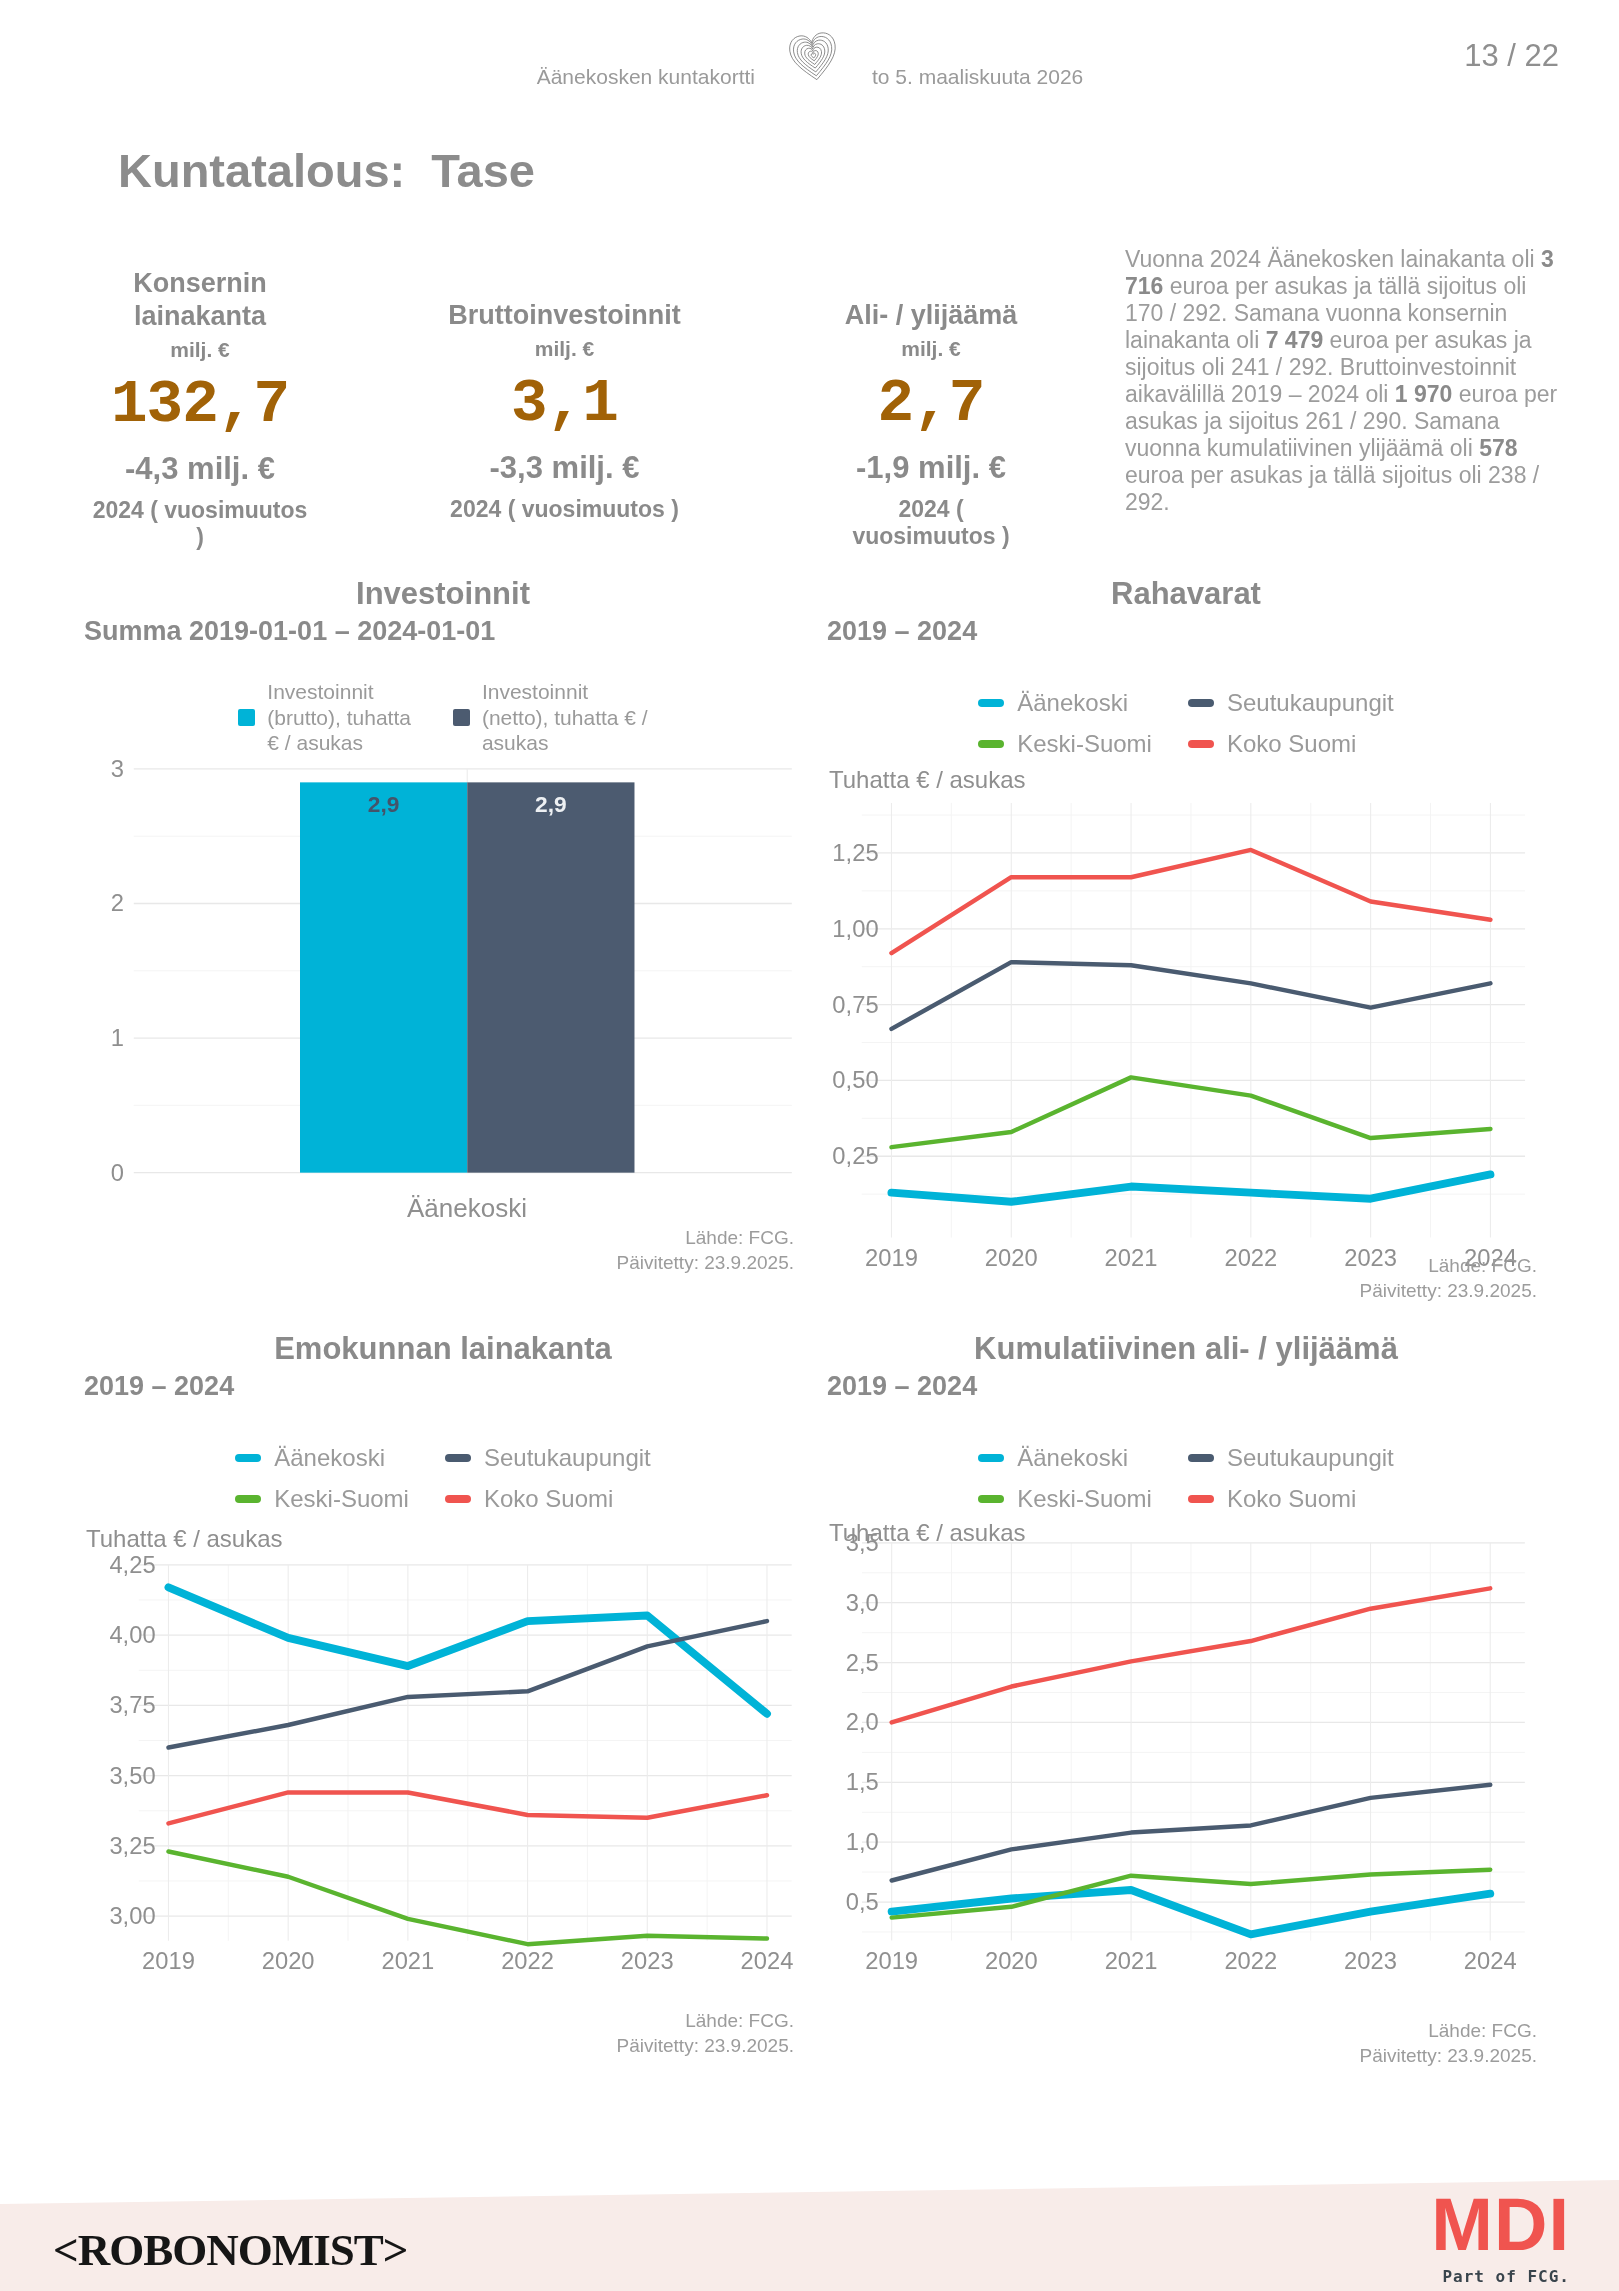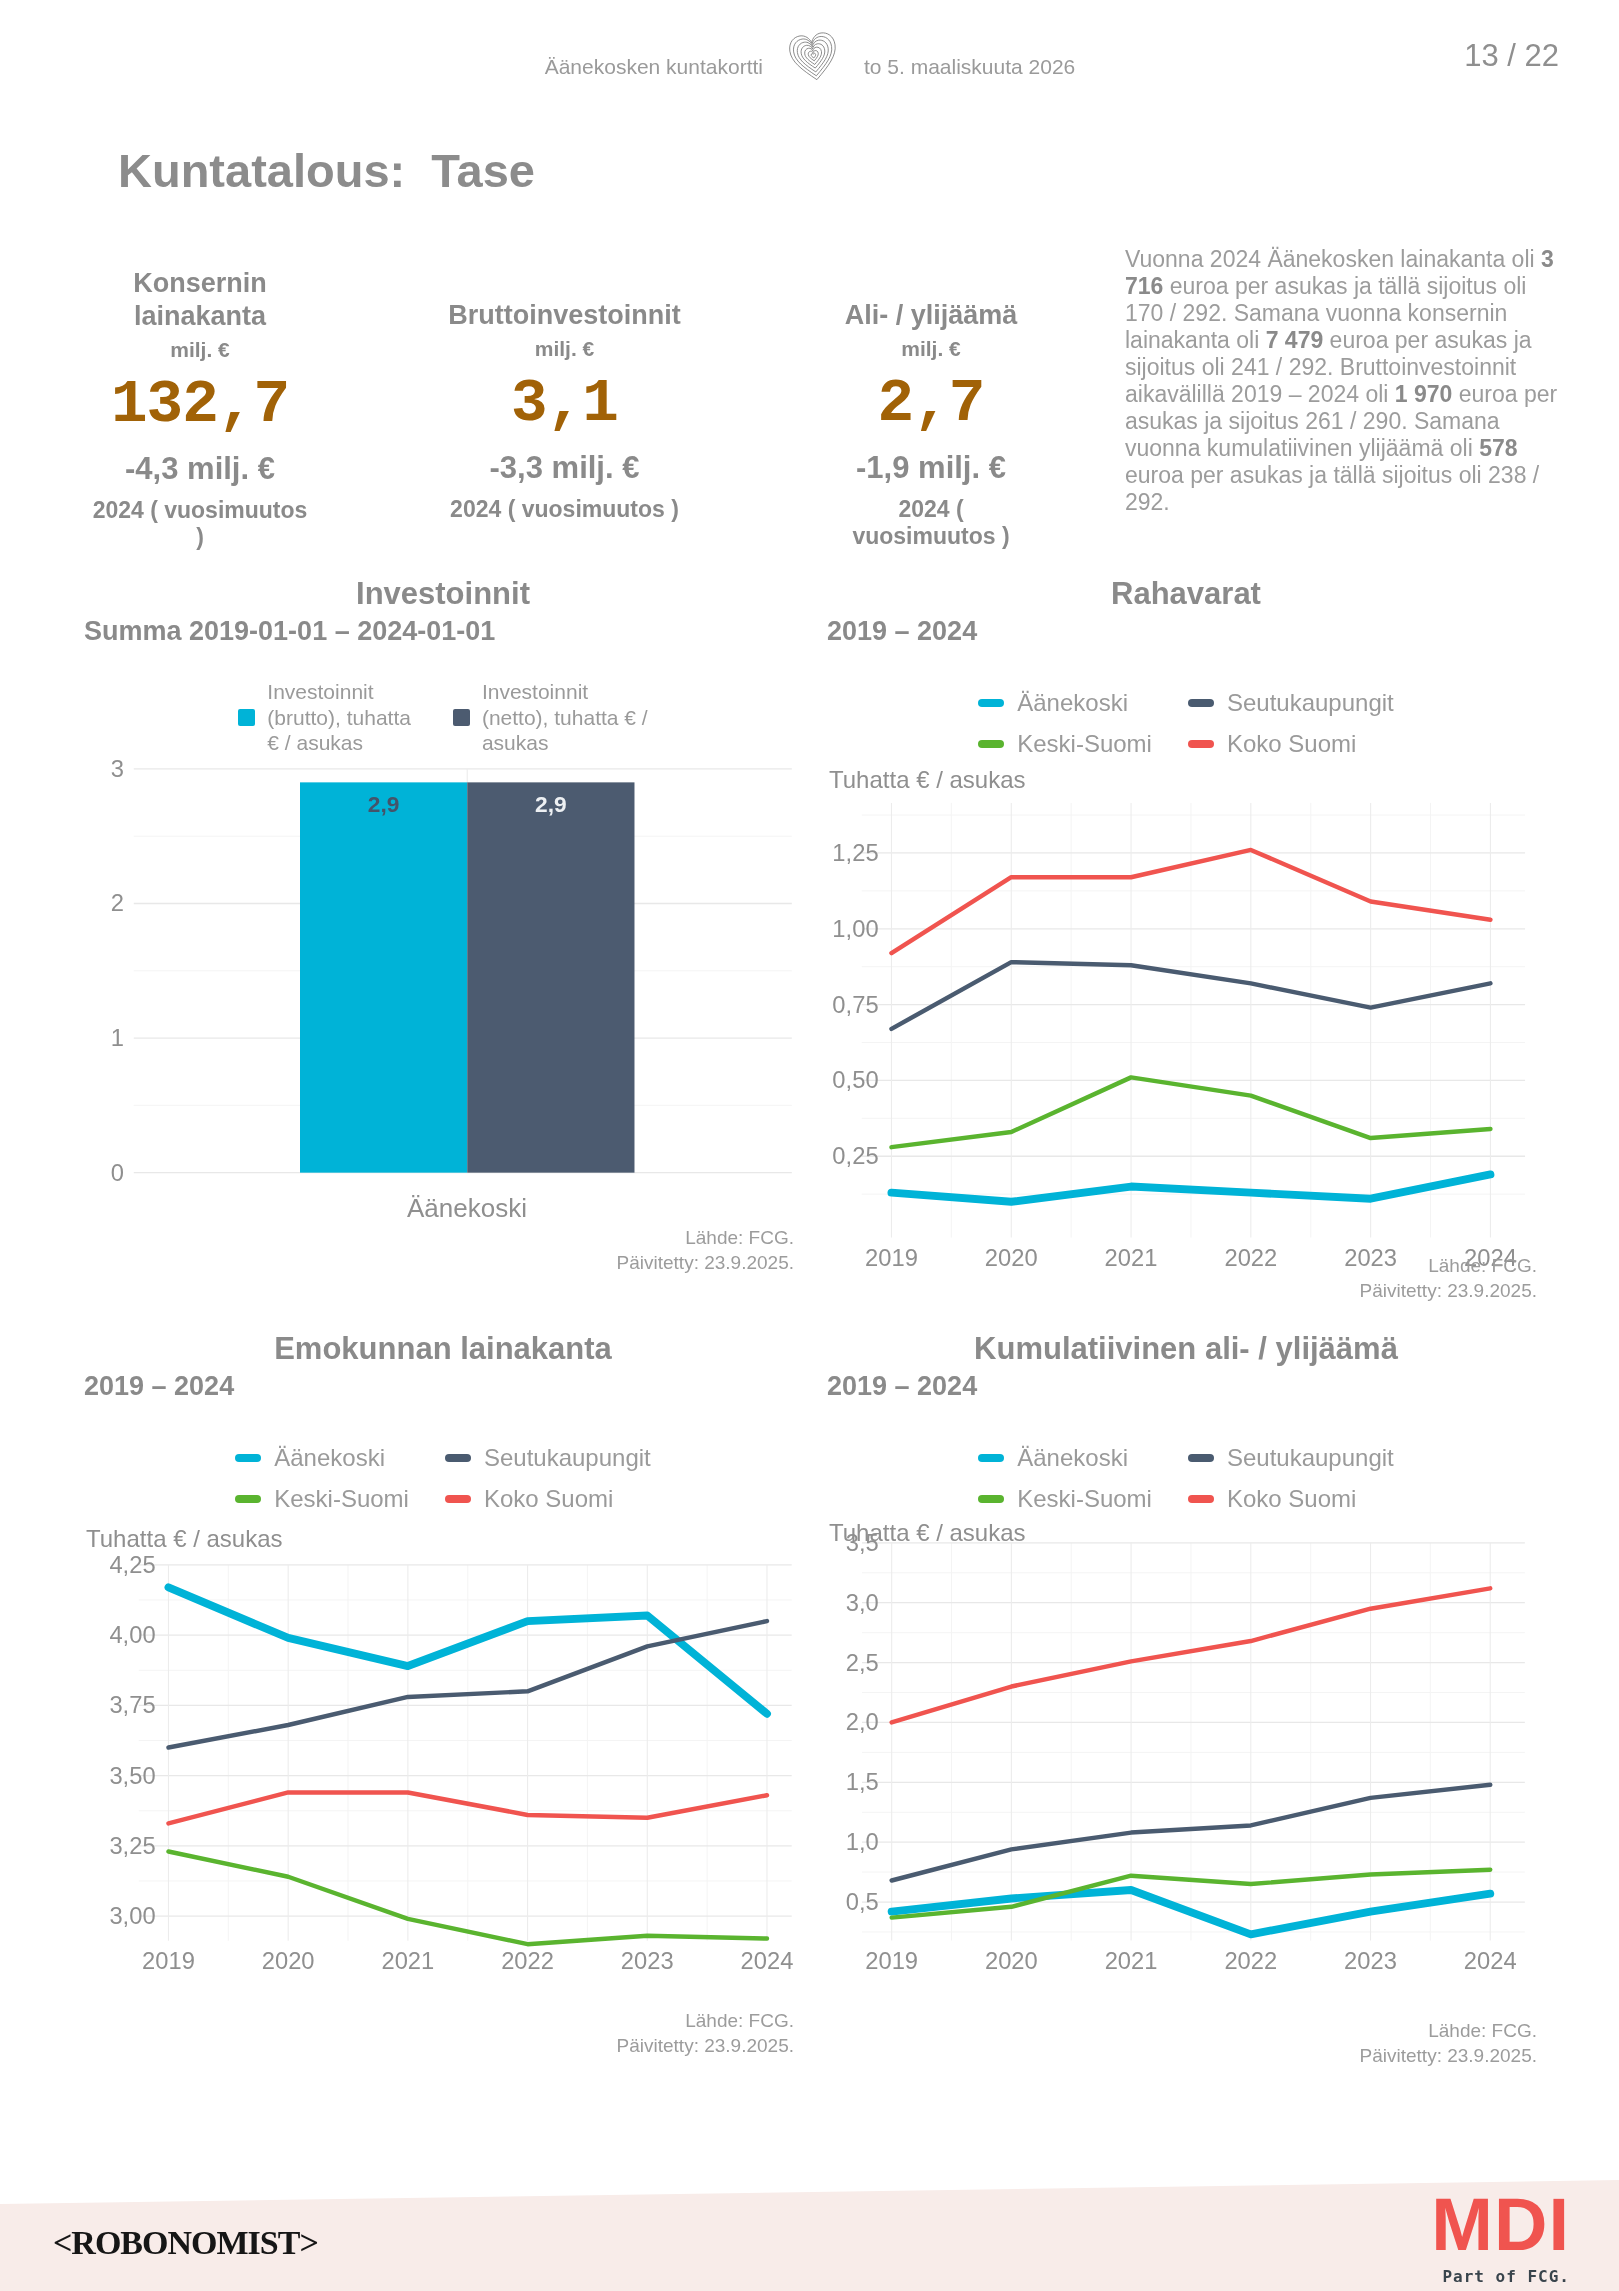--- a/index.html
+++ b/index.html
@@ -1,20 +1,20 @@
 <!DOCTYPE html>
 <html><head>
 <meta charset="utf-8">
 <style>
   html,body{margin:0;padding:0;background:#ffffff;}
   .page{position:relative;width:1620px;height:2292px;background:#ffffff;overflow:hidden;
         font-family:"Liberation Sans",sans-serif;}
   
   .hdr{position:absolute;top:26px;left:0;width:100%;display:flex;justify-content:center;
-       align-items:center;gap:24px;color:#9a9a9a;font-size:21px;}
+       align-items:flex-end;gap:32px;color:#9a9a9a;font-size:21px;}
   .hdr .htxt{padding-top:18px;}
   .pagenum{position:absolute;top:38px;right:61px;font-size:31px;color:#8f8f8f;}
   
   .h1{position:absolute;left:118px;top:143px;font-size:47px;font-weight:700;color:#8c8c8c;white-space:pre;}
   
   .kpi{position:absolute;text-align:center;color:#8a8a8a;font-weight:700;}
   .kpi .t{font-size:27px;line-height:1.22;min-height:65px;display:flex;flex-direction:column;justify-content:flex-end;}
   .kpi .u{font-size:21px;margin-top:5px;}
   .kpi .v{font-size:61px;color:#a16207;margin-top:12px;line-height:1;letter-spacing:-1px;font-family:Liberation Mono, monospace;}
   .kpi .c{font-size:31px;margin-top:16px;}
@@ -56,21 +56,21 @@
   .xcat{position:absolute;top:621px;left:383px;transform:translateX(-50%);font-size:26px;color:#8f8f8f;}
   .source{position:absolute;right:8px;text-align:right;font-size:19px;line-height:1.32;color:#9c9c9c;}
   #c0 .source{top:653px;}
   #c1 .source{top:681px;}
   #c2 .source{top:681px;}
   #c3 .source{top:691px;}
   
   .band{position:absolute;left:0;top:2168px;width:1620px;height:124px;background:#f8ece9;
         clip-path:polygon(0 36px,100% 12px,100% 100%,0 100%);}
   .robo{position:absolute;left:53px;top:2224px;font-family:"Liberation Serif",serif;
-        font-size:34px;font-weight:700;color:#161616;letter-spacing:-1px;}
+        font-size:45px;font-weight:700;color:#161616;letter-spacing:-1px;}
   .mdi{position:absolute;right:50px;top:2188px;text-align:right;}
   .mdi .m{font-size:74px;font-weight:700;color:#f0544f;line-height:1;letter-spacing:1px;}
   .mdi .s{font-size:16px;font-weight:700;color:#39444c;font-family:"DejaVu Sans Mono",monospace;
           letter-spacing:1px;margin-top:5px;}
 </style>
 </head>
 <body>
 
 <div class="page">
 

